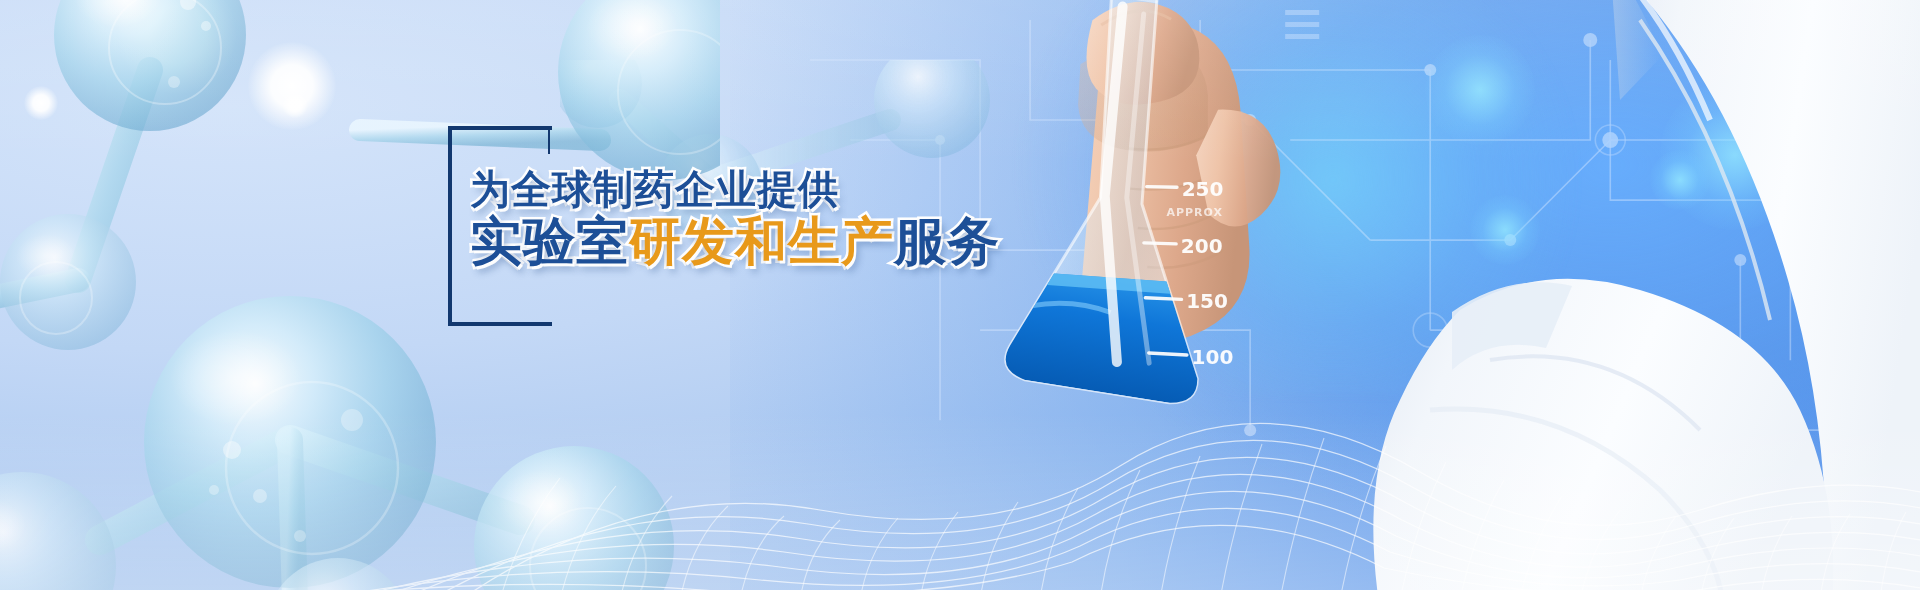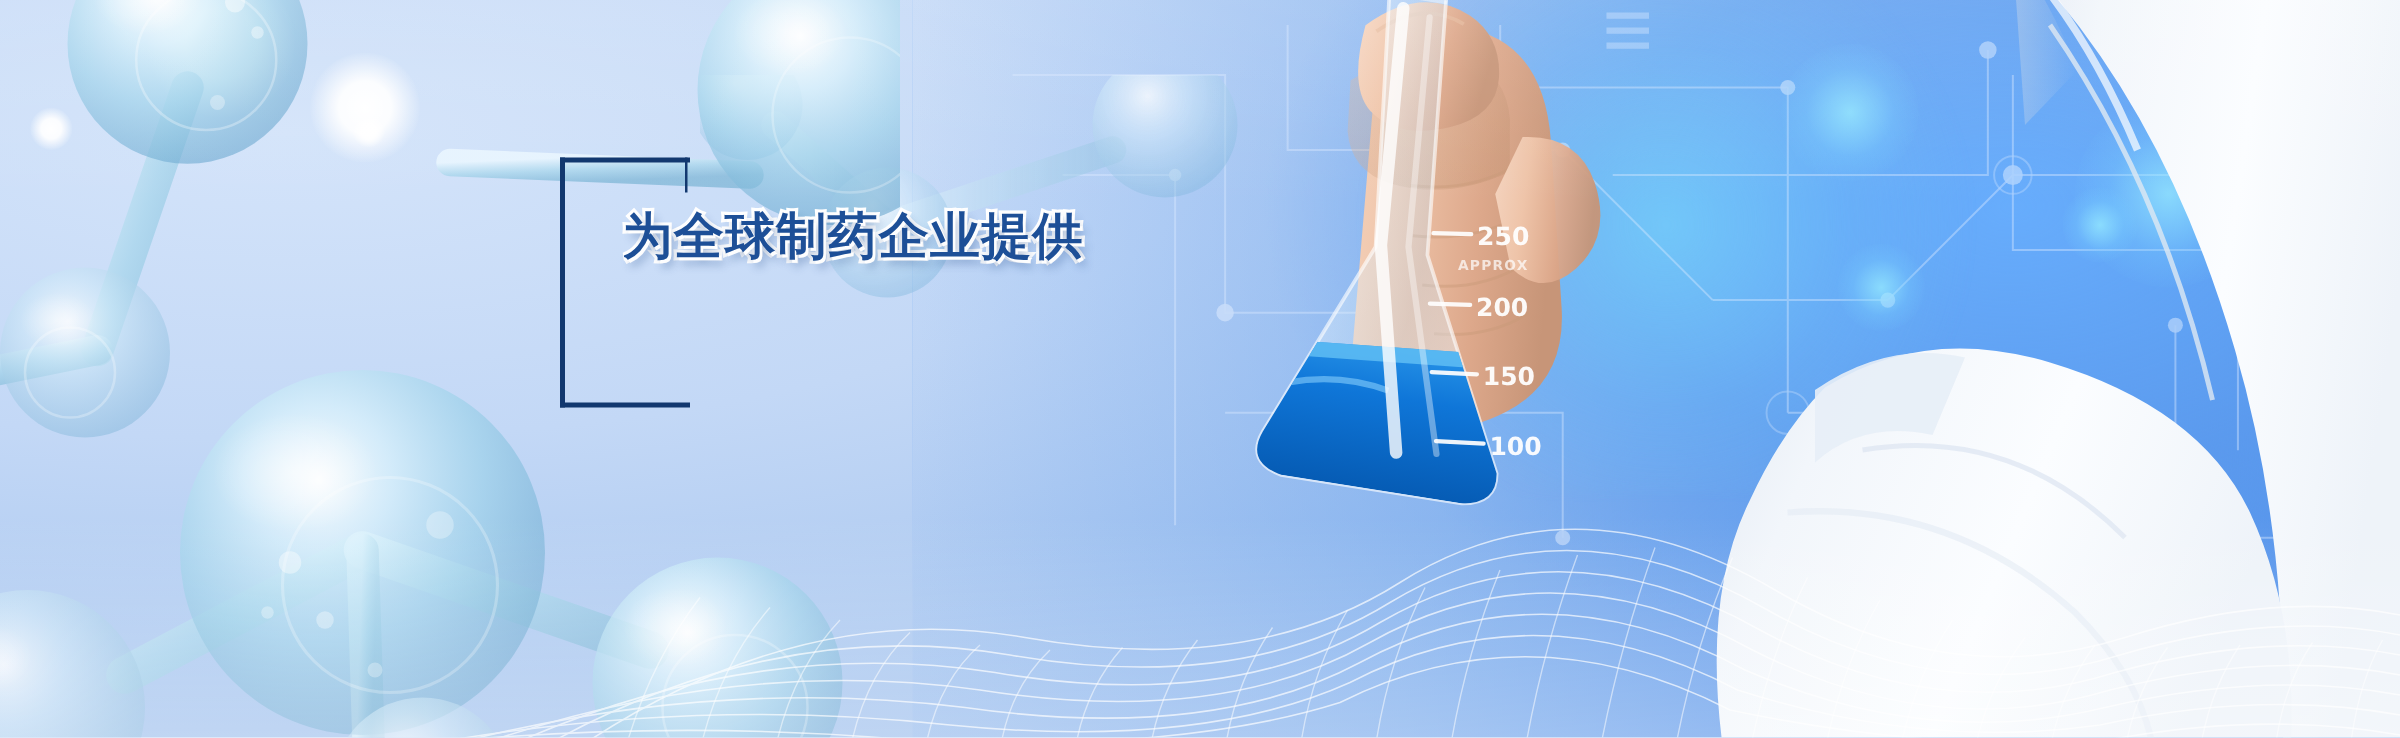--- a/index.html
+++ b/index.html
@@ -67,21 +67,20 @@
     width:104px; height:200px;
     border:4px solid #12386f;
     border-right:none;
   }
   .bracket-tail-top{
     position:absolute; left:100px; top:0; width:2px; height:28px; background:#12386f;
   }
   .lines{
     position:absolute; left:22px; top:42px;
     white-space:nowrap;
-    margin-left:28px;
   }
   .line{
     font-weight:700;
     line-height:1.06;
     letter-spacing:1px;
     font-family:"DejaVu Sans","Liberation Sans",sans-serif;
   }
   .line1{ font-size:40px; }
   .line2{ font-size:52px; margin-top:4px; }
 
@@ -397,16 +396,19 @@
 
   <div class="headline l-text">
 
     <div class="bracket"></div>
     <div class="bracket-tail-top"></div>
 
     <div class="lines">
       <div class="line line1">
         <span class="seg blue">为全球制药企业提供</span>
       </div>
+      <div class="line line2">
+        <span class="seg blue">实验室</span><span class="seg orange">研发和生产</span><span class="seg blue">服务</span>
+      </div>
     </div>
   </div>
 
 </div>
 
 </body></html>

